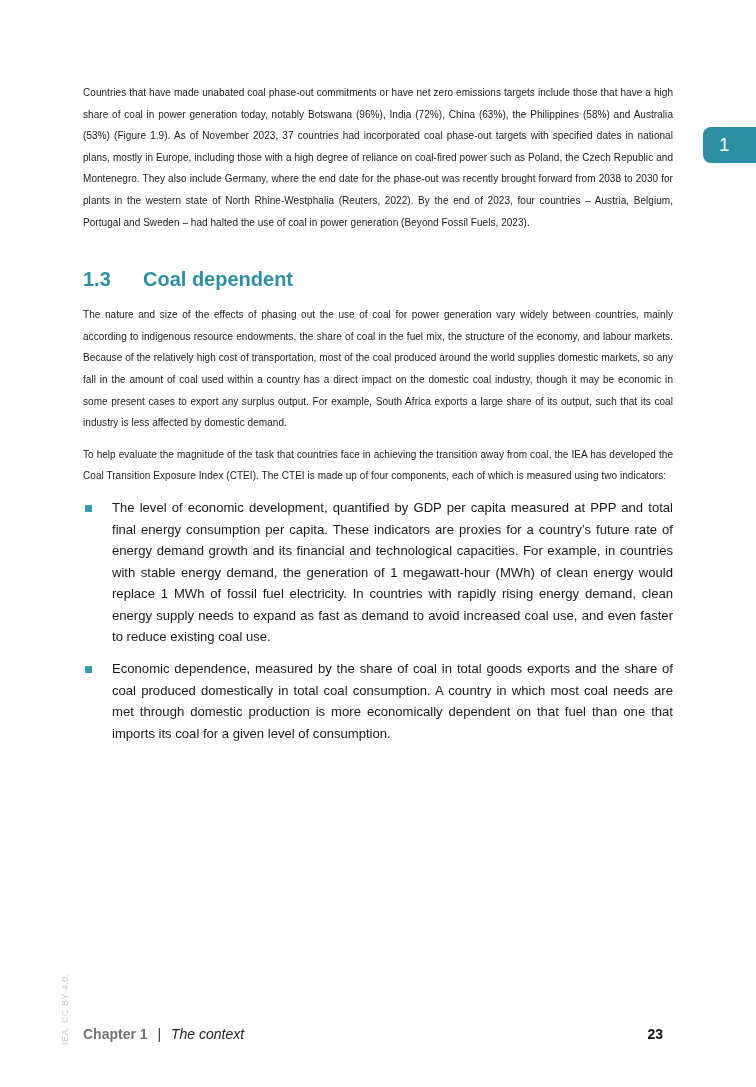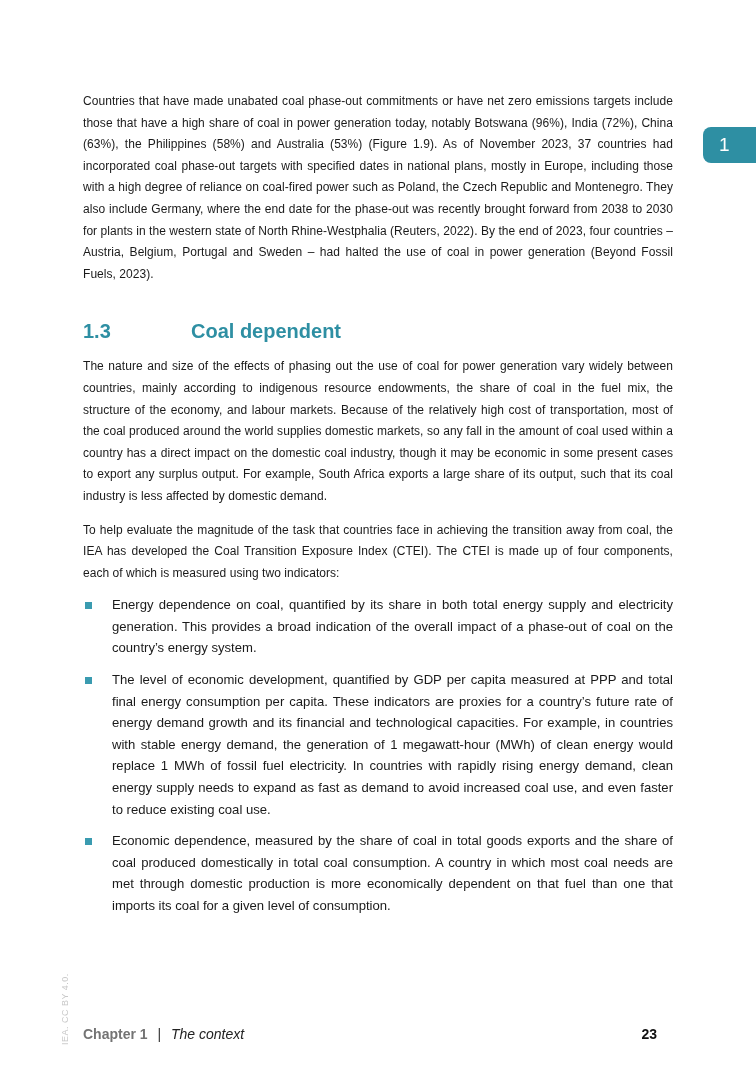--- a/index.html
+++ b/index.html
@@ -6,28 +6,28 @@
     body {
       width: 756px; height: 1087px; position: relative; overflow: hidden;
       font-family: "Liberation Sans", "DejaVu Sans", sans-serif;
       color: #1a1a1a;
     }
     .page { position: absolute; left: 0; top: 0; width: 756px; height: 1087px; }
     .content {
       position: absolute; left: 83px; top: 79px; width: 590px;
     }
     p.body {
-      margin: 12px 0 10px 0;
-      font-size: 12px; line-height: 21.6px;
+      margin: 3px 0 10px 0;
+      font-size: 10px; line-height: 21.6px;
       text-align: justify; letter-spacing: 0.05px;
     }
     h2.section {
       margin: 33px 0 12px 0;
       font-size: 20px; font-weight: bold; color: #2e8fa3;
-      line-height: 26px; display: flex; gap: 48px;
+      line-height: 26px; display: flex;
     }
     h2.section .num { width: 60px; display: inline-block; }
     ul.bullets { list-style: none; margin: 0; padding: 0; }
     ul.bullets li {
       position: relative; padding-left: 29px; margin-bottom: 10px;
       font-size: 13.1px; line-height: 21.6px; text-align: justify;
     }
     ul.bullets li .bullet-icon {
       position: absolute; left: 2px; top: 8px; width: 7px; height: 7px;
       background: #3a9bb0;
@@ -43,21 +43,21 @@
       transform: rotate(-90deg); transform-origin: left top;
       font-size: 9px; color: #c8c8c8; white-space: nowrap; letter-spacing: 0.5px;
     }
     .footer {
       position: absolute; left: 83px; top: 1024px; width: 590px; height: 20px;
       font-size: 14px; line-height: 20px;
     }
     .footer .chapter { color: #737373; font-weight: bold; text-align: center; }
     .footer .sep { color: #333333; margin: 0 6px; }
     .footer .title { color: #222222; font-style: italic; }
-    .footer .pagenum { position: absolute; right: 16px; top: 0; font-weight: bold; color: #111111; }
+    .footer .pagenum { position: absolute; right: 10px; top: 0; font-weight: bold; color: #111111; }
   </style>
 </head>
 <body>
 
 <div class="page">
 
   <div class="chapter-tab">
     <span>1</span>
   </div>
 
@@ -68,24 +68,20 @@
       <span class="num">1.3</span>
       <span>Coal dependent</span>
     </h2>
 
     <p class="body">The nature and size of the effects of phasing out the use of coal for power generation vary widely between countries, mainly according to indigenous resource endowments, the share of coal in the fuel mix, the structure of the economy, and labour markets. Because of the relatively high cost of transportation, most of the coal produced around the world supplies domestic markets, so any fall in the amount of coal used within a country has a direct impact on the domestic coal industry, though it may be economic in some present cases to export any surplus output. For example, South Africa exports a large share of its output, such that its coal industry is less affected by domestic demand.</p>
     <p class="body">To help evaluate the magnitude of the task that countries face in achieving the transition away from coal, the IEA has developed the Coal Transition Exposure Index (CTEI). The CTEI is made up of four components, each of which is measured using two indicators:</p>
 
     <ul class="bullets">
       <li>
         <span class="bullet-icon"></span>
-        <span>Energy dependence on coal, quantified by its share in both total energy supply and electricity generation. This provides a broad indication of the overall impact of a phase-out of coal on the country’s energy system.</span>
-      </li>
-      <li>
-        <span class="bullet-icon"></span>
         <span>The level of economic development, quantified by GDP per capita measured at PPP and total final energy consumption per capita. These indicators are proxies for a country’s future rate of energy demand growth and its financial and technological capacities. For example, in countries with stable energy demand, the generation of 1 megawatt-hour (MWh) of clean energy would replace 1 MWh of fossil fuel electricity. In countries with rapidly rising energy demand, clean energy supply needs to expand as fast as demand to avoid increased coal use, and even faster to reduce existing coal use.</span>
       </li>
       <li>
         <span class="bullet-icon"></span>
         <span>Economic dependence, measured by the share of coal in total goods exports and the share of coal produced domestically in total coal consumption. A country in which most coal needs are met through domestic production is more economically dependent on that fuel than one that imports its coal for a given level of consumption.</span>
       </li>
     </ul>
   </div>
 
   <div class="license">IEA. CC BY 4.0.</div>

